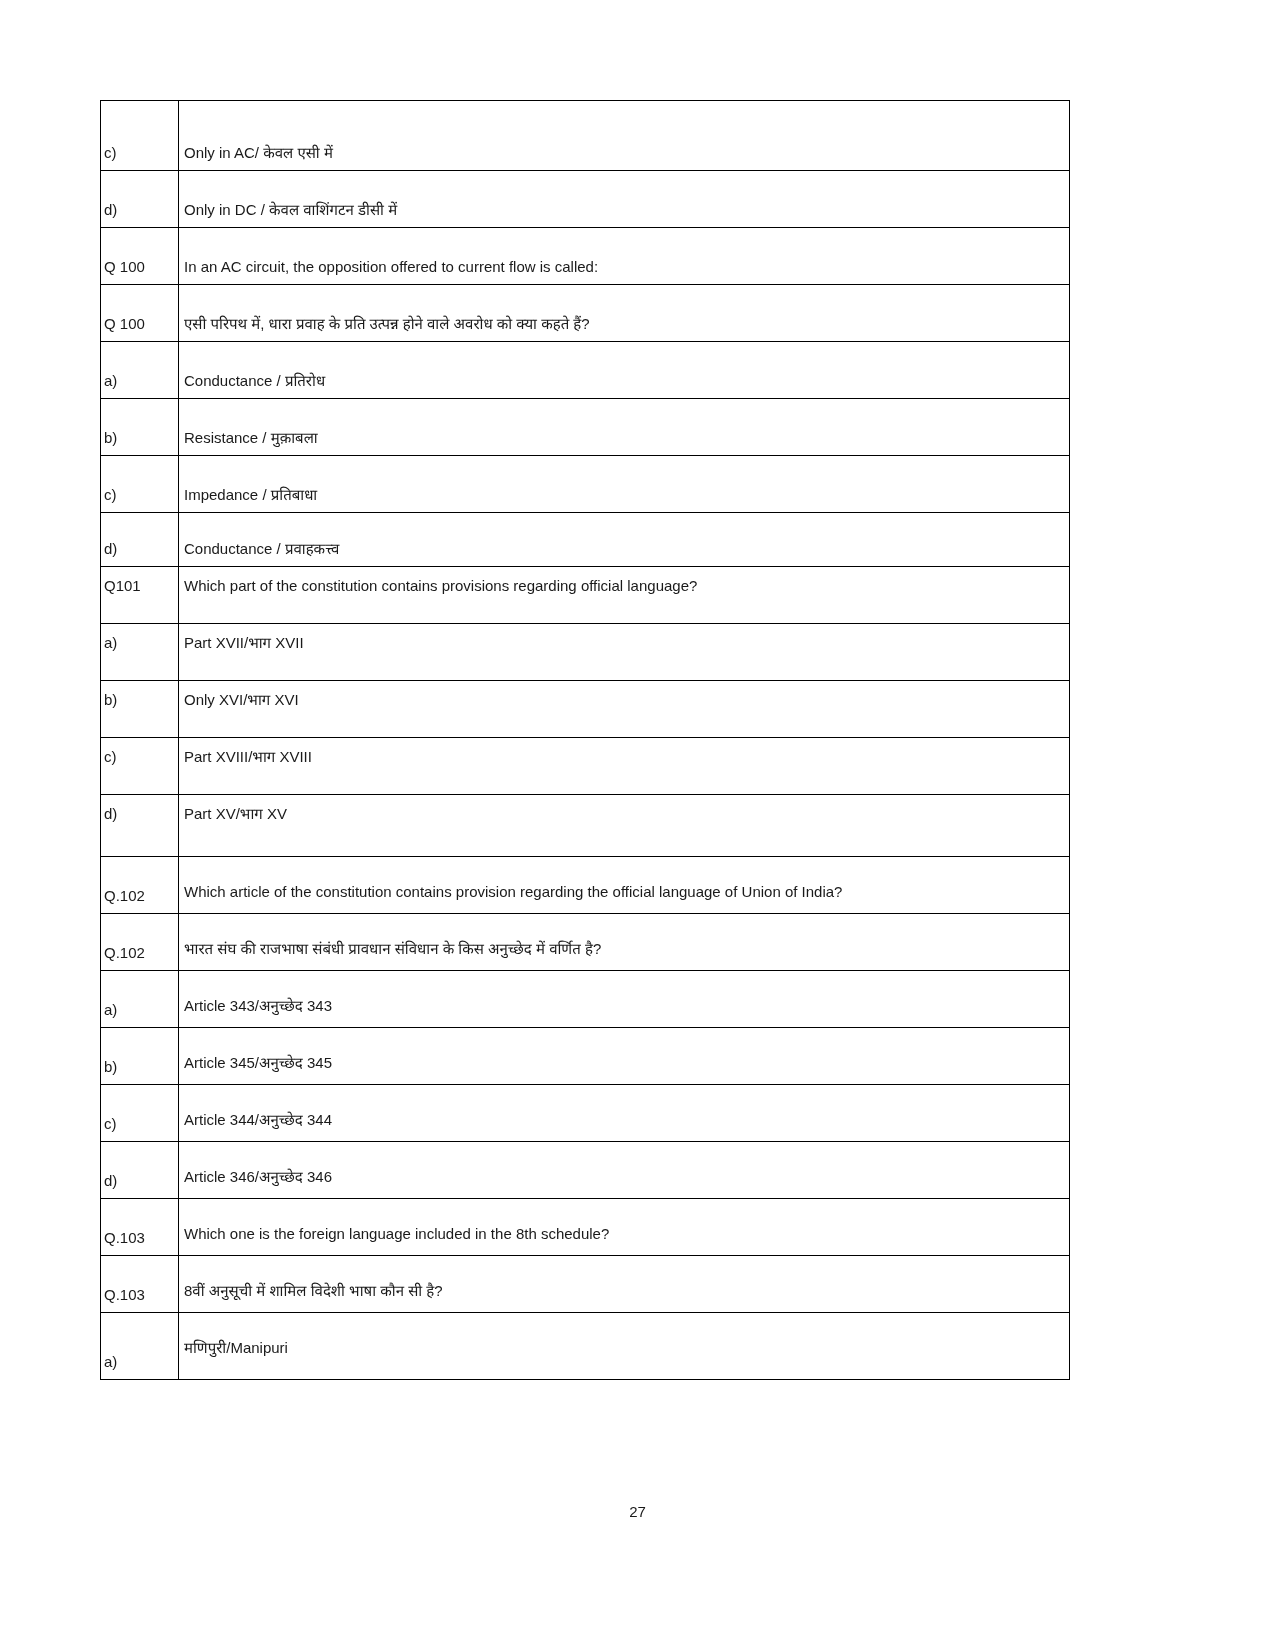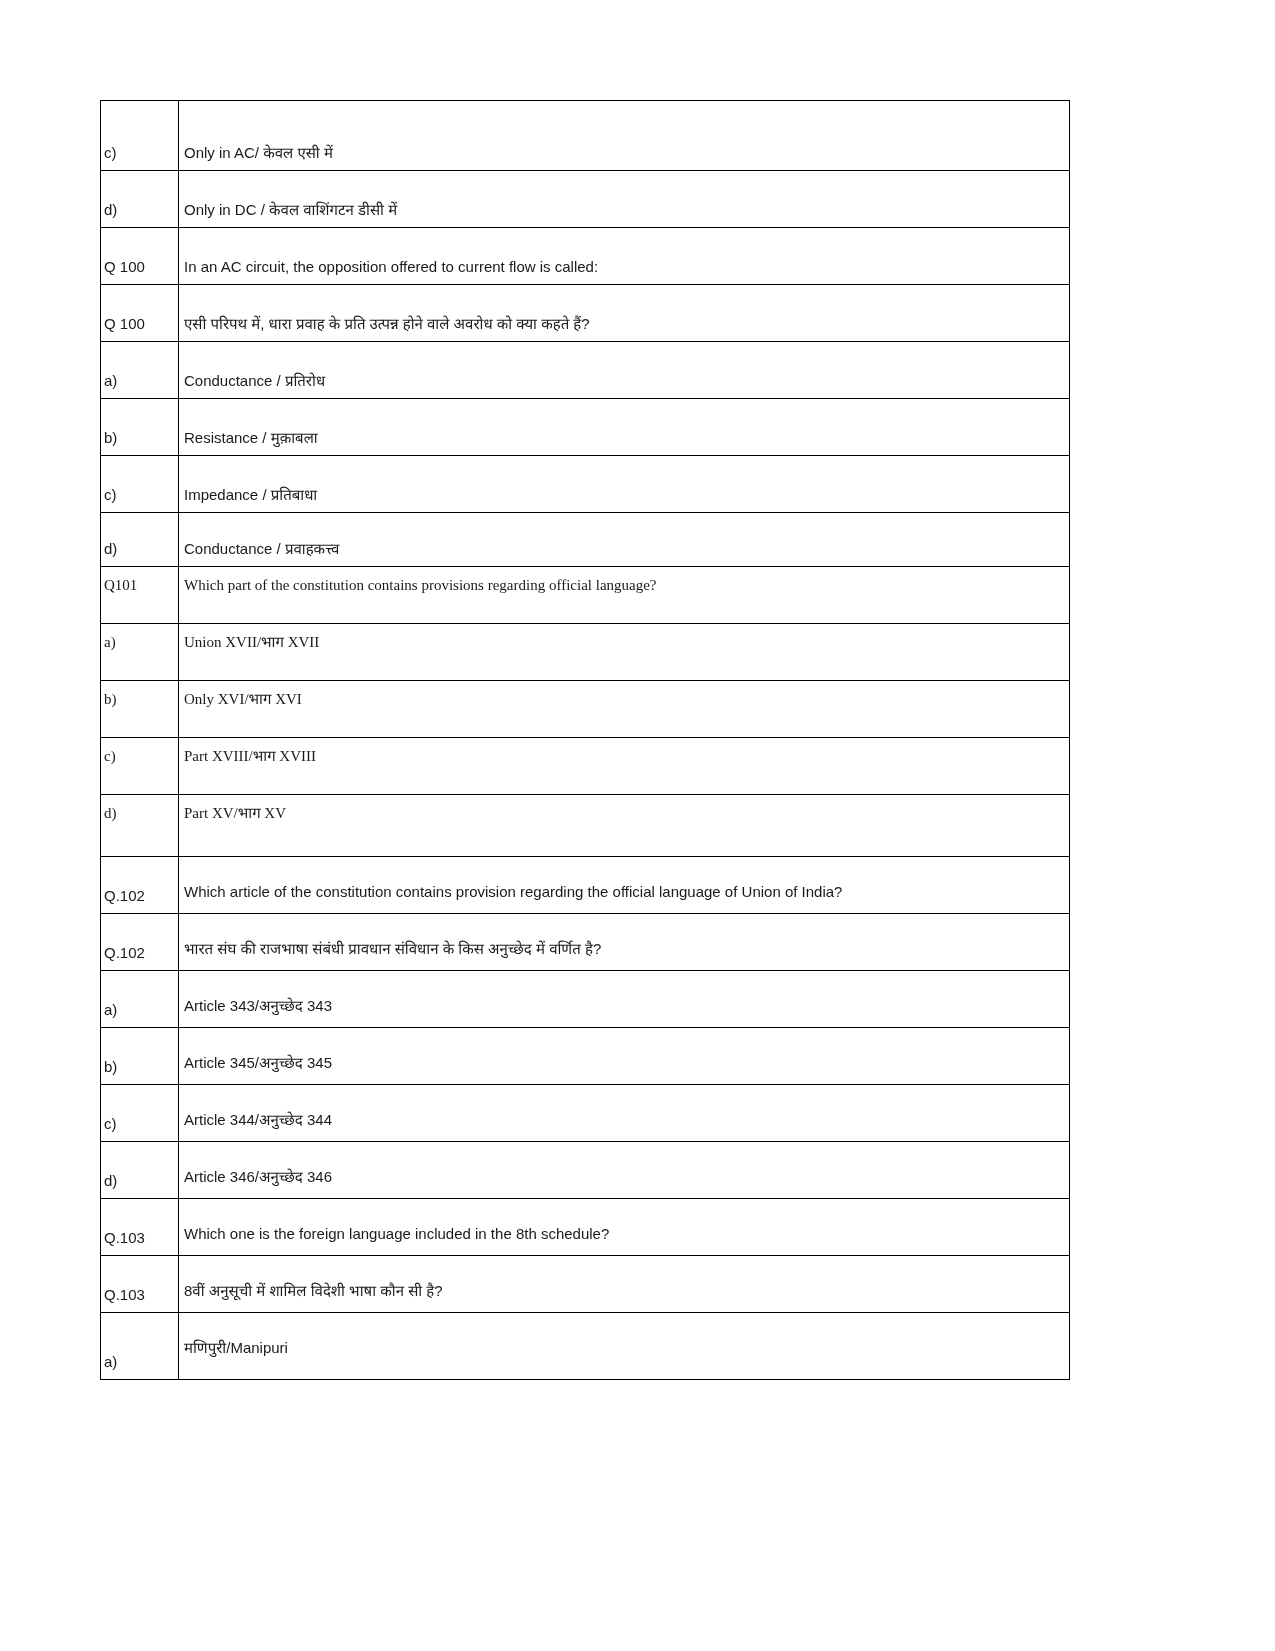--- a/index.html
+++ b/index.html
@@ -42,21 +42,21 @@
     padding: 4px 2px 8px 3px;
   }
   .content-cell {
     flex: 1;
     padding: 4px 8px 8px 5px;
   }
   
   .r-bottom .label-cell,
   .r-bottom .content-cell { align-items: flex-end; }
   .r-top .label-cell,
-  .r-top .content-cell { align-items: flex-start; padding-top: 9px; font-family: Liberation Serif, serif; }
+  .r-top .content-cell { align-items: flex-start; padding-top: 9px; }
   .r-split .label-cell { align-items: flex-end; }
   .r-split .content-cell { align-items: flex-start; padding-top: 4px; margin-top: 21px; }
   .page-number {
     position: absolute;
     left: 0;
     top: 1503px;
     width: 100%;
     text-align: center;
     font-size: 15px;
     color: #1a1a1a;
@@ -110,21 +110,21 @@
     </div>
 
     <div class="row r-top">
       <div class="cell label-cell">Q101</div>
       <div class="cell content-cell">Which part of the constitution contains provisions regarding official language?</div>
     </div>
 
 
     <div class="row r-top">
       <div class="cell label-cell">a)</div>
-      <div class="cell content-cell">Union XVII/भाग XVII</div>
+      <div class="cell content-cell">Part XVII/भाग XVII</div>
     </div>
 
     <div class="row r-top">
       <div class="cell label-cell">b)</div>
       <div class="cell content-cell">Only XVI/भाग XVI</div>
     </div>
 
     <div class="row r-top">
       <div class="cell label-cell">c)</div>
       <div class="cell content-cell">Part XVIII/भाग XVIII</div>
@@ -175,14 +175,15 @@
       <div class="cell content-cell">8वीं अनुसूची में शामिल विदेशी भाषा कौन सी है?</div>
     </div>
 
     <div class="row r-split" style="height:66px">
       <div class="cell label-cell">a)</div>
       <div class="cell content-cell">मणिपुरी/Manipuri</div>
     </div>
 
   </div>
 
+  <div class="page-number">27</div>
 
 </div>
 
 </body></html>

